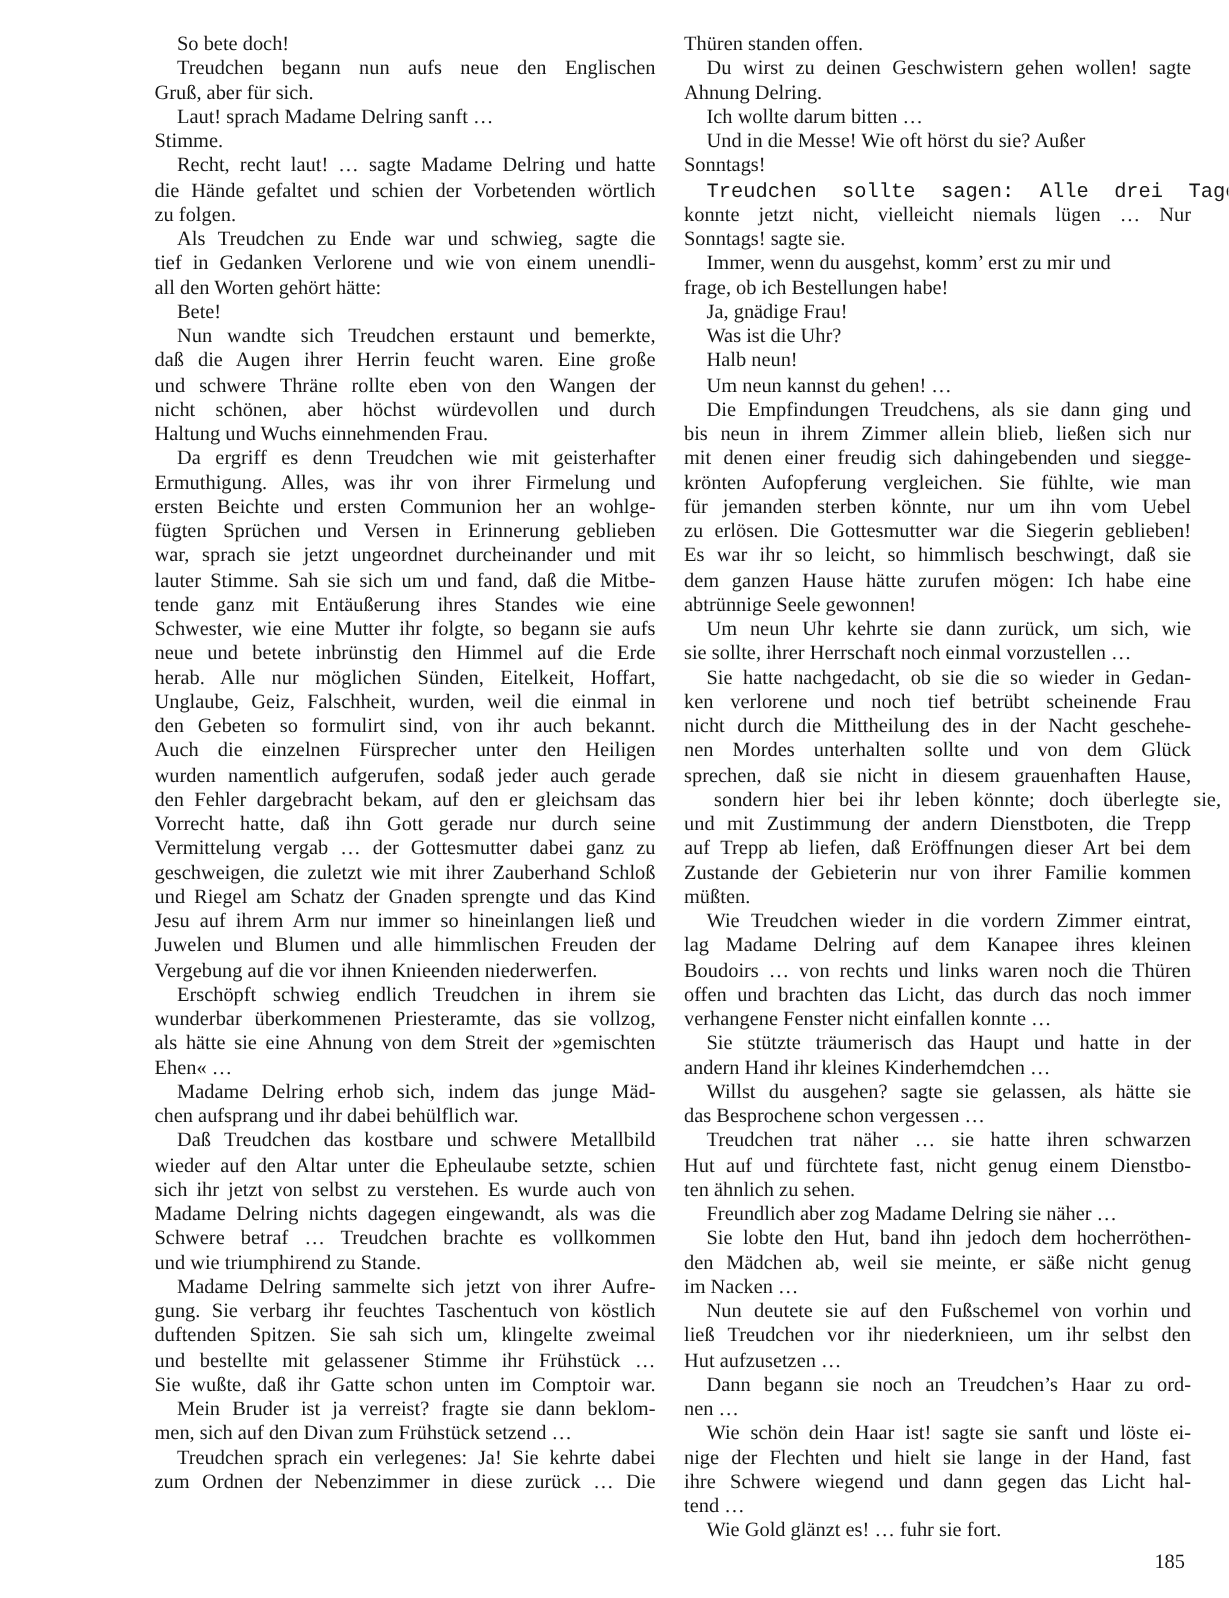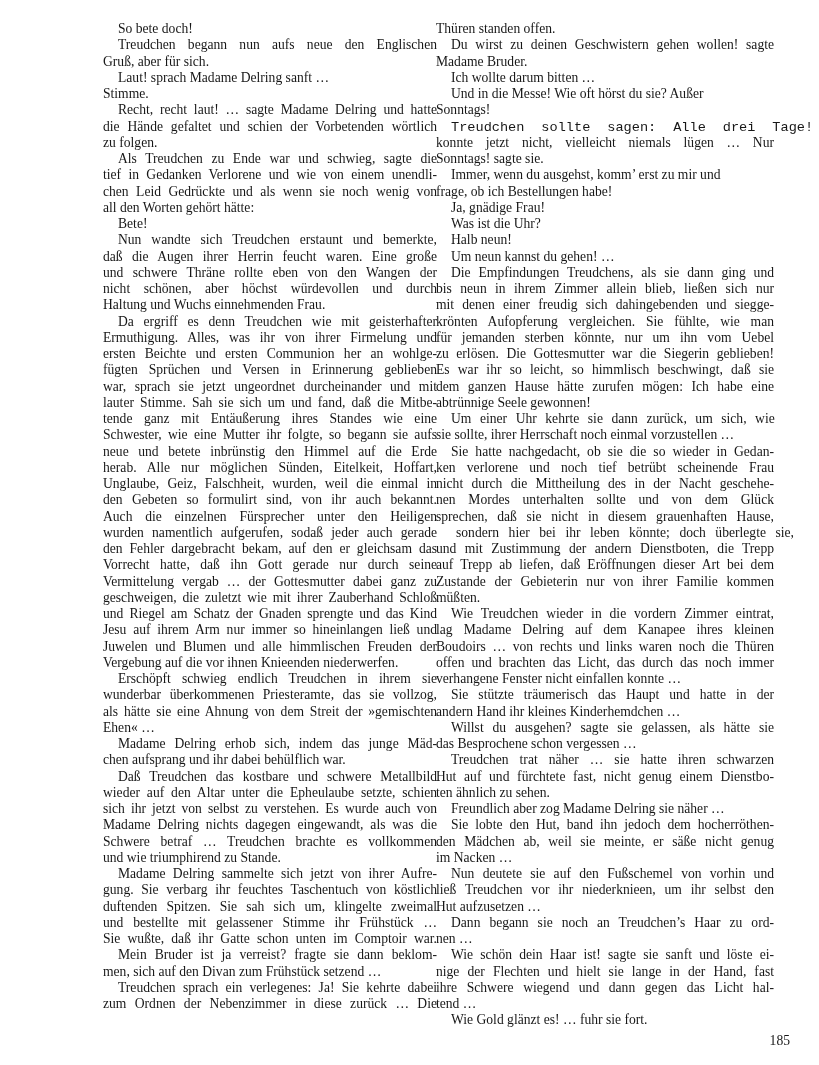--- a/index.html
+++ b/index.html
@@ -16,21 +16,21 @@
     color: #171717;
     overflow: hidden;
   }
   .column {
     position: absolute;
     top: 21px;
     font-size: 13.6px;
     line-height: 16.26px;
   }
   .column-left  { left: 103px; width: 334px; }
-  .column-right { left: 436px; width: 338px; }
+  .column-right { left: 456px; width: 338px; }
   .line {
     white-space: nowrap;
     box-sizing: border-box;
     height: 16.26px;
   }
   .line.indent { padding-left: 15px; }
   .line-text { display: inline; }
   .page-number {
     position: absolute;
     top: 1033px;
@@ -49,21 +49,20 @@
       <div class="line indent"><span class="line-text">So bete doch!</span></div>
       <div class="line indent"><span class="line-text" style="word-spacing: 8.83073px;">Treudchen begann nun aufs neue den Englischen</span></div>
       <div class="line"><span class="line-text">Gruß, aber für sich.</span></div>
       <div class="line indent"><span class="line-text">Laut! sprach Madame Delring sanft …</span></div>
       <div class="line"><span class="line-text">Stimme.</span></div>
       <div class="line indent"><span class="line-text" style="word-spacing: 3.40039px;">Recht, recht laut! … sagte Madame Delring und hatte</span></div>
       <div class="line"><span class="line-text" style="word-spacing: 4.48214px;">die Hände gefaltet und schien der Vorbetenden wörtlich</span></div>
       <div class="line"><span class="line-text">zu folgen.</span></div>
       <div class="line indent"><span class="line-text" style="word-spacing: 5.18945px;">Als Treudchen zu Ende war und schwieg, sagte die</span></div>
       <div class="line"><span class="line-text" style="word-spacing: 3.9375px;">tief in Gedanken Verlorene und wie von einem unendli-</span></div>
-      <div class="line"><span class="line-text" style="word-spacing: 4.01736px;">chen Leid Gedrückte und als wenn sie noch wenig von</span></div>
       <div class="line"><span class="line-text">all den Worten gehört hätte:</span></div>
       <div class="line indent"><span class="line-text">Bete!</span></div>
       <div class="line indent"><span class="line-text" style="word-spacing: 6.54167px;">Nun wandte sich Treudchen erstaunt und bemerkte,</span></div>
       <div class="line"><span class="line-text" style="word-spacing: 5.93945px;">daß die Augen ihrer Herrin feucht waren. Eine große</span></div>
       <div class="line"><span class="line-text" style="word-spacing: 5.99414px;">und schwere Thräne rollte eben von den Wangen der</span></div>
       <div class="line"><span class="line-text" style="word-spacing: 10.0521px;">nicht schönen, aber höchst würdevollen und durch</span></div>
       <div class="line"><span class="line-text">Haltung und Wuchs einnehmenden Frau.</span></div>
       <div class="line indent"><span class="line-text" style="word-spacing: 6.32812px;">Da ergriff es denn Treudchen wie mit geisterhafter</span></div>
       <div class="line"><span class="line-text" style="word-spacing: 6.34375px;">Ermuthigung. Alles, was ihr von ihrer Firmelung und</span></div>
       <div class="line"><span class="line-text" style="word-spacing: 5.81027px;">ersten Beichte und ersten Communion her an wohlge-</span></div>
@@ -104,21 +103,21 @@
       <div class="line"><span class="line-text" style="word-spacing: 6.34598px;">und bestellte mit gelassener Stimme ihr Frühstück …</span></div>
       <div class="line"><span class="line-text" style="word-spacing: 3.76042px;">Sie wußte, daß ihr Gatte schon unten im Comptoir war.</span></div>
       <div class="line indent"><span class="line-text" style="word-spacing: 4.67383px;">Mein Bruder ist ja verreist? fragte sie dann beklom-</span></div>
       <div class="line"><span class="line-text">men, sich auf den Divan zum Frühstück setzend …</span></div>
       <div class="line indent"><span class="line-text" style="word-spacing: 3.85045px;">Treudchen sprach ein verlegenes: Ja! Sie kehrte dabei</span></div>
       <div class="line"><span class="line-text" style="word-spacing: 4.94531px;">zum Ordnen der Nebenzimmer in diese zurück … Die</span></div>
     </div>
   <div class="column column-right">
       <div class="line"><span class="line-text">Thüren standen offen.</span></div>
       <div class="line indent"><span class="line-text" style="word-spacing: 4.34821px;">Du wirst zu deinen Geschwistern gehen wollen! sagte</span></div>
-      <div class="line"><span class="line-text">Madame Bruder.</span></div>
+      <div class="line"><span class="line-text">Ahnung Delring.</span></div>
       <div class="line indent"><span class="line-text">Ich wollte darum bitten …</span></div>
       <div class="line indent"><span class="line-text">Und in die Messe! Wie oft hörst du sie? Außer</span></div>
       <div class="line"><span class="line-text">Sonntags!</span></div>
       <div class="line indent"><span class="line-text" style="word-spacing: 8.79688px; font-family: Liberation Mono, monospace;">Treudchen sollte sagen: Alle drei Tage! Aber sie</span></div>
       <div class="line"><span class="line-text" style="word-spacing: 9.34821px;">konnte jetzt nicht, vielleicht niemals lügen … Nur</span></div>
       <div class="line"><span class="line-text">Sonntags! sagte sie.</span></div>
       <div class="line indent"><span class="line-text">Immer, wenn du ausgehst, komm’ erst zu mir und</span></div>
       <div class="line"><span class="line-text">frage, ob ich Bestellungen habe!</span></div>
       <div class="line indent"><span class="line-text">Ja, gnädige Frau!</span></div>
       <div class="line indent"><span class="line-text">Was ist die Uhr?</span></div>
@@ -126,21 +125,21 @@
       <div class="line indent"><span class="line-text">Um neun kannst du gehen! …</span></div>
       <div class="line indent"><span class="line-text" style="word-spacing: 4.50223px;">Die Empfindungen Treudchens, als sie dann ging und</span></div>
       <div class="line"><span class="line-text" style="word-spacing: 5.00521px;">bis neun in ihrem Zimmer allein blieb, ließen sich nur</span></div>
       <div class="line"><span class="line-text" style="word-spacing: 4.76786px; text-align: center;">mit denen einer freudig sich dahingebenden und siegge-</span></div>
       <div class="line"><span class="line-text" style="word-spacing: 7.42448px;">krönten Aufopferung vergleichen. Sie fühlte, wie man</span></div>
       <div class="line"><span class="line-text" style="word-spacing: 6.62109px;">für jemanden sterben könnte, nur um ihn vom Uebel</span></div>
       <div class="line"><span class="line-text" style="word-spacing: 4.06696px;">zu erlösen. Die Gottesmutter war die Siegerin geblieben!</span></div>
       <div class="line"><span class="line-text" style="word-spacing: 4.79167px;">Es war ihr so leicht, so himmlisch beschwingt, daß sie</span></div>
       <div class="line"><span class="line-text" style="word-spacing: 5.07227px;">dem ganzen Hause hätte zurufen mögen: Ich habe eine</span></div>
       <div class="line"><span class="line-text">abtrünnige Seele gewonnen!</span></div>
-      <div class="line indent"><span class="line-text" style="word-spacing: 5.14236px;">Um einer Uhr kehrte sie dann zurück, um sich, wie</span></div>
+      <div class="line indent"><span class="line-text" style="word-spacing: 5.14236px;">Um neun Uhr kehrte sie dann zurück, um sich, wie</span></div>
       <div class="line"><span class="line-text">sie sollte, ihrer Herrschaft noch einmal vorzustellen …</span></div>
       <div class="line indent"><span class="line-text" style="word-spacing: 3.59375px;">Sie hatte nachgedacht, ob sie die so wieder in Gedan-</span></div>
       <div class="line"><span class="line-text" style="word-spacing: 7.78795px;">ken verlorene und noch tief betrübt scheinende Frau</span></div>
       <div class="line"><span class="line-text" style="word-spacing: 4.87695px;">nicht durch die Mittheilung des in der Nacht geschehe-</span></div>
       <div class="line"><span class="line-text" style="word-spacing: 9.29241px;">nen Mordes unterhalten sollte und von dem Glück</span></div>
       <div class="line"><span class="line-text" style="word-spacing: 6.16964px;">sprechen, daß sie nicht in diesem grauenhaften Hause,</span></div>
       <div class="line"><span class="line-text" style="word-spacing: 6.15234px; margin-left: 20px;">sondern hier bei ihr leben könnte; doch überlegte sie,</span></div>
       <div class="line"><span class="line-text" style="word-spacing: 4.91964px;">und mit Zustimmung der andern Dienstboten, die Trepp</span></div>
       <div class="line"><span class="line-text" style="word-spacing: 3.69097px;">auf Trepp ab liefen, daß Eröffnungen dieser Art bei dem</span></div>
       <div class="line"><span class="line-text" style="word-spacing: 5.19643px;">Zustande der Gebieterin nur von ihrer Familie kommen</span></div>

